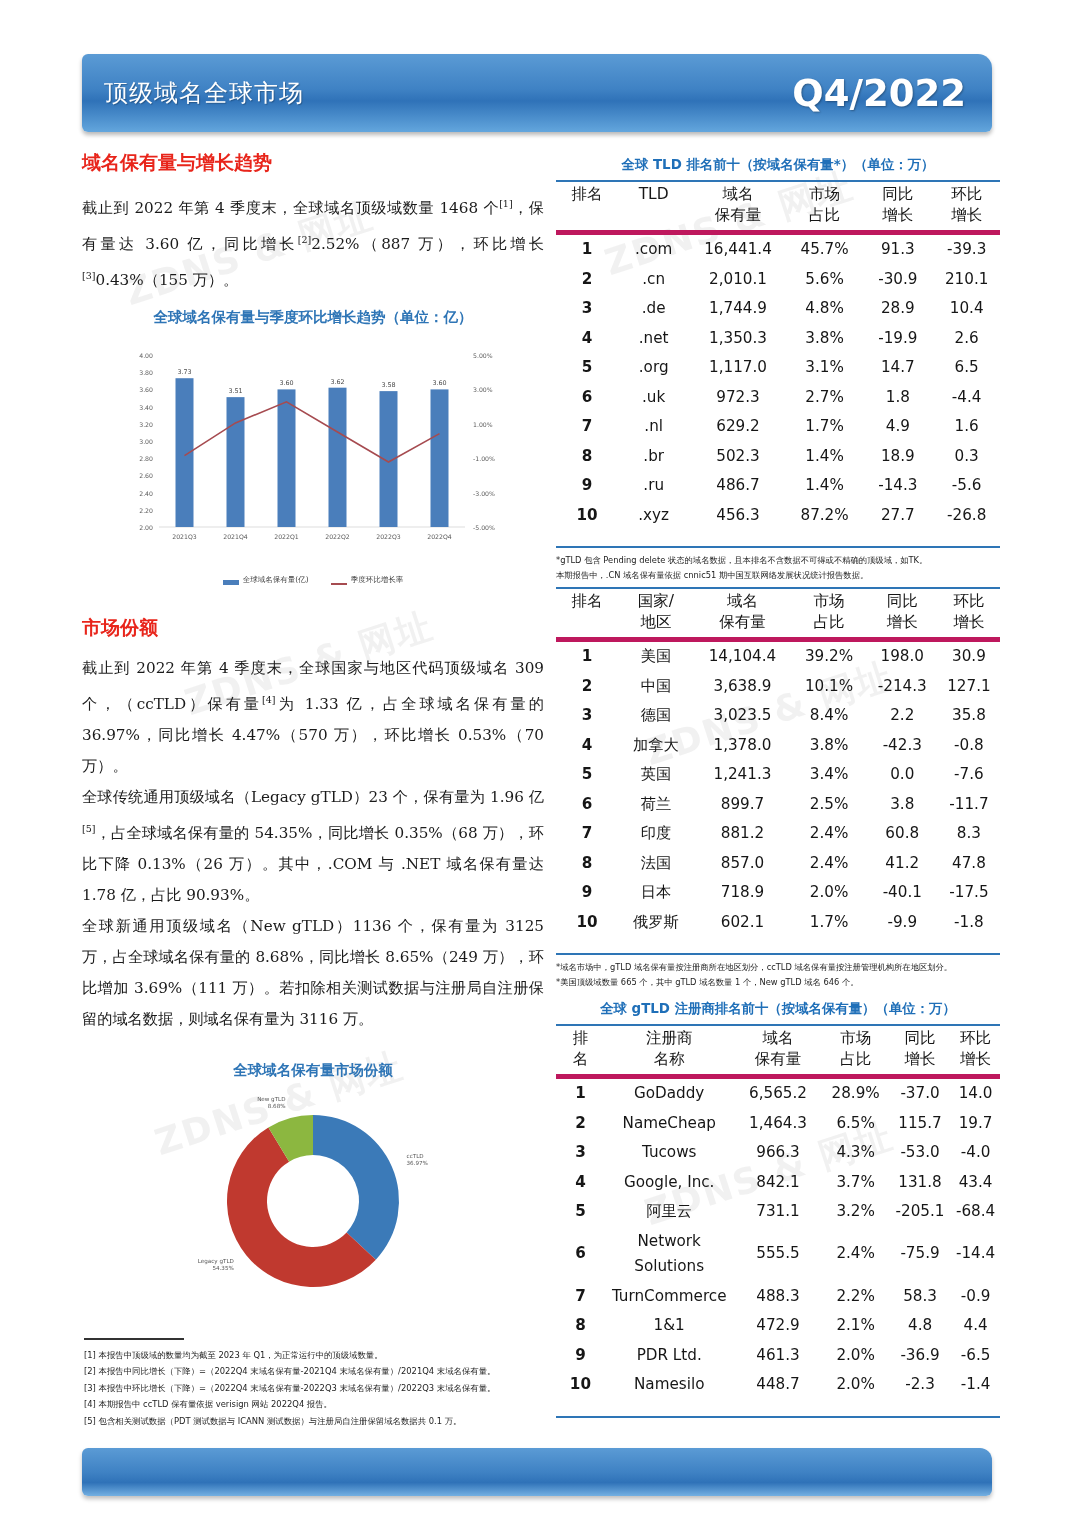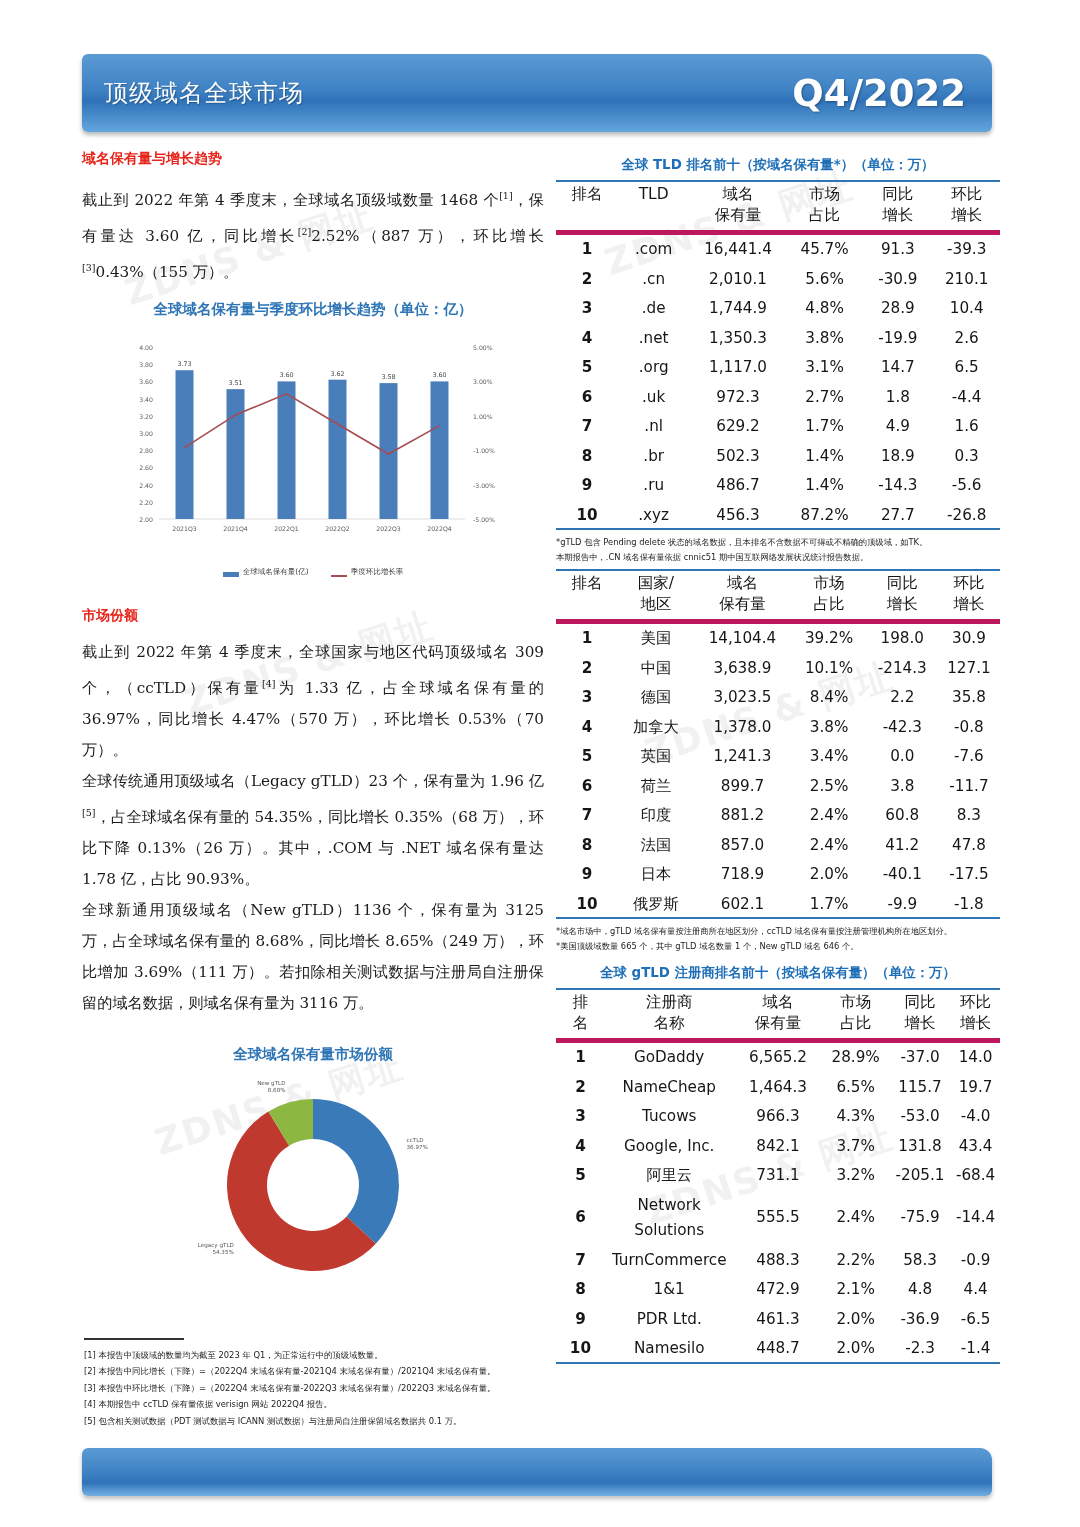--- a/index.html
+++ b/index.html
@@ -36,21 +36,21 @@
   .footer-bar {
     position: absolute; left: 82px; top: 1448px; width: 910px; height: 48px;
     background: linear-gradient(to bottom, #5b9bd5 0%, #3f82c4 50%, #2f72b8 72%, #74b0e2 100%);
     border-radius: 6px 12px 6px 6px;
     box-shadow: 0 3px 4px rgba(0,0,0,0.25);
   }
 
   
   .left-col { position: absolute; left: 82px; top: 150px; width: 462px; }
   .sec-head {
-    color: #e8251b; font-size: 14px; font-weight: bold;
+    color: #e8251b; font-size: 19px; font-weight: bold;
     font-family: "DejaVu Sans", sans-serif;
     margin-bottom: 12px;
   }
   .body-text {
     color: #1a1a1a; font-size: 15.2px; line-height: 31px;
     font-family: "DejaVu Serif", serif;
     text-align: justify;
   }
   .body-text sup { font-size: 9.5px; vertical-align: super; }
 
@@ -92,21 +92,21 @@
     padding: 2px 2px;
   }
   table.dt thead th {
     font-size: 15.5px; font-weight: normal; text-align: center;
     line-height: 21px; vertical-align: top; padding-bottom: 4px;
   }
   table.dt thead { border-top: 2.5px solid #2e75b6; }
   .thead-sep { border-bottom: 5px solid #be185d; }
   table.dt tbody td { font-size: 15.2px; text-align: center; line-height: 25.5px; }
   table.dt tbody td.rank { font-weight: bold; text-align: center; }
-  table.dt tbody tr:last-child td { padding-bottom: 0; }
+  table.dt tbody tr:last-child td { padding-bottom: 18px; }
   .tbl-bottom { border-top: 2.5px solid #2e75b6; }
   .tbl-note {
     font-size: 8.3px; color: #222; line-height: 15px; padding-top: 5px;
     font-family: "DejaVu Sans", sans-serif;
   }
   .reg-name { font-size: 14.2px; }
 
   
   .wm {
     position: absolute; color: rgba(150,150,150,0.13); font-weight: bold;

